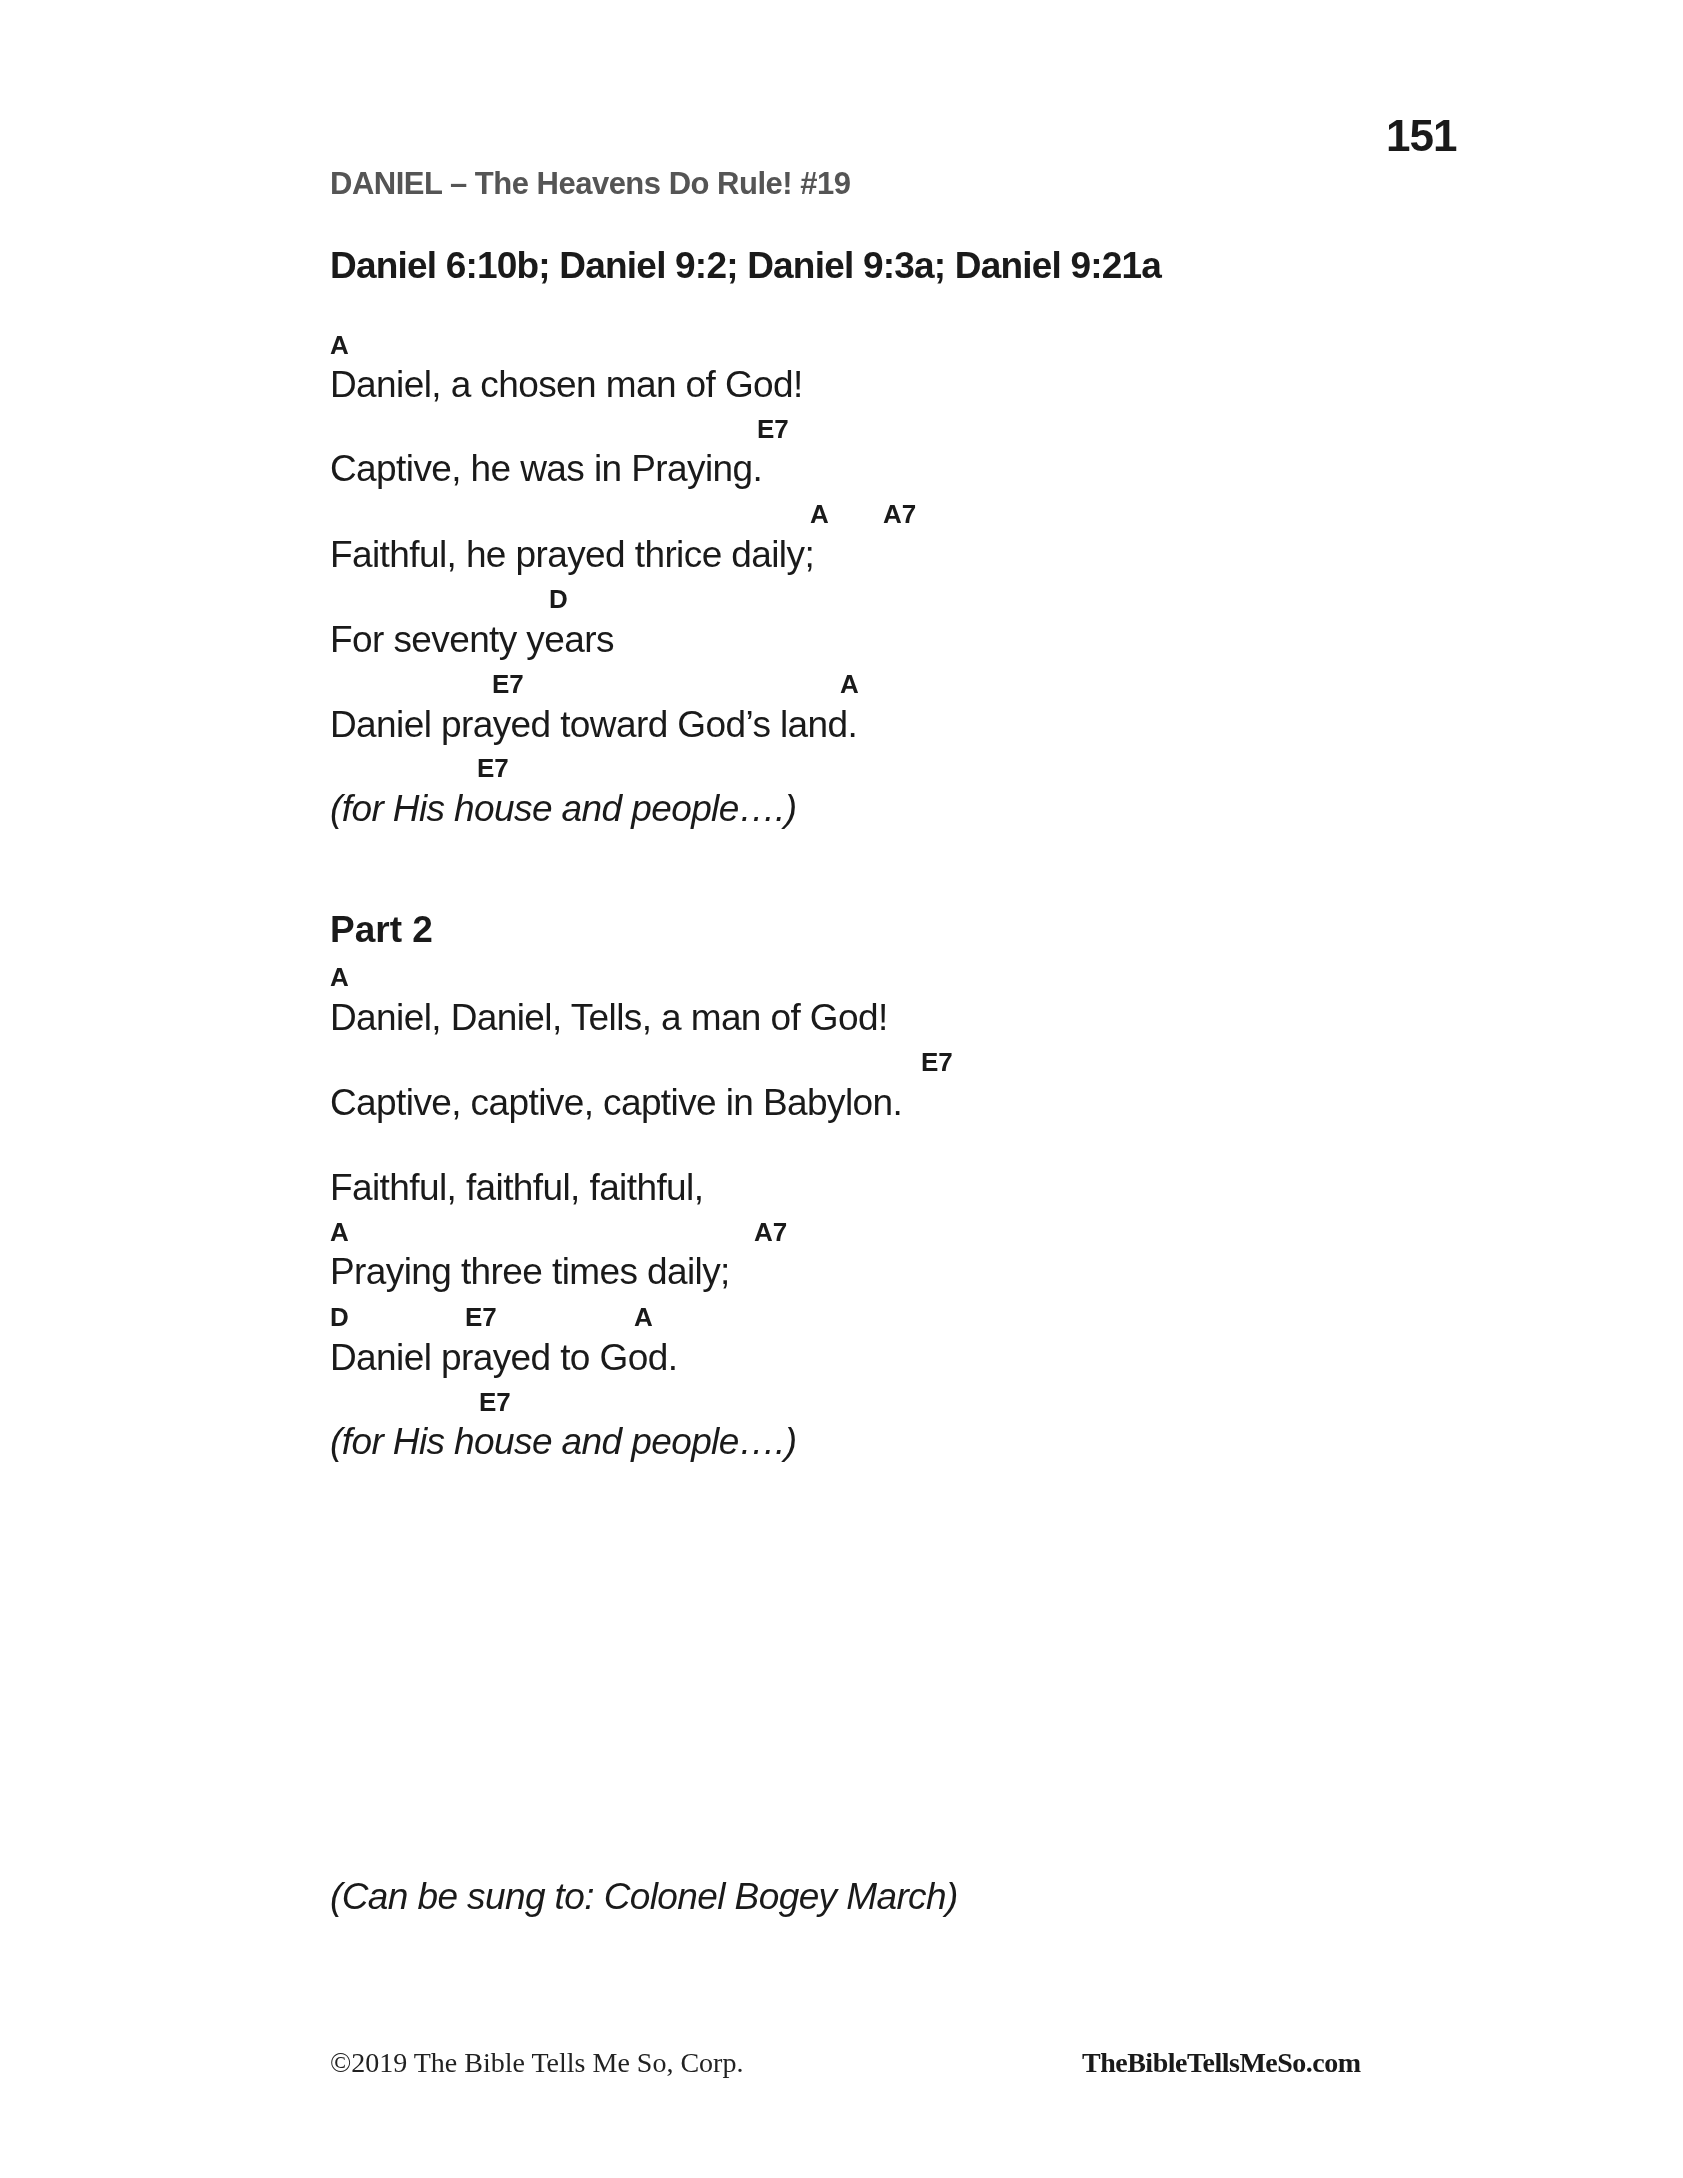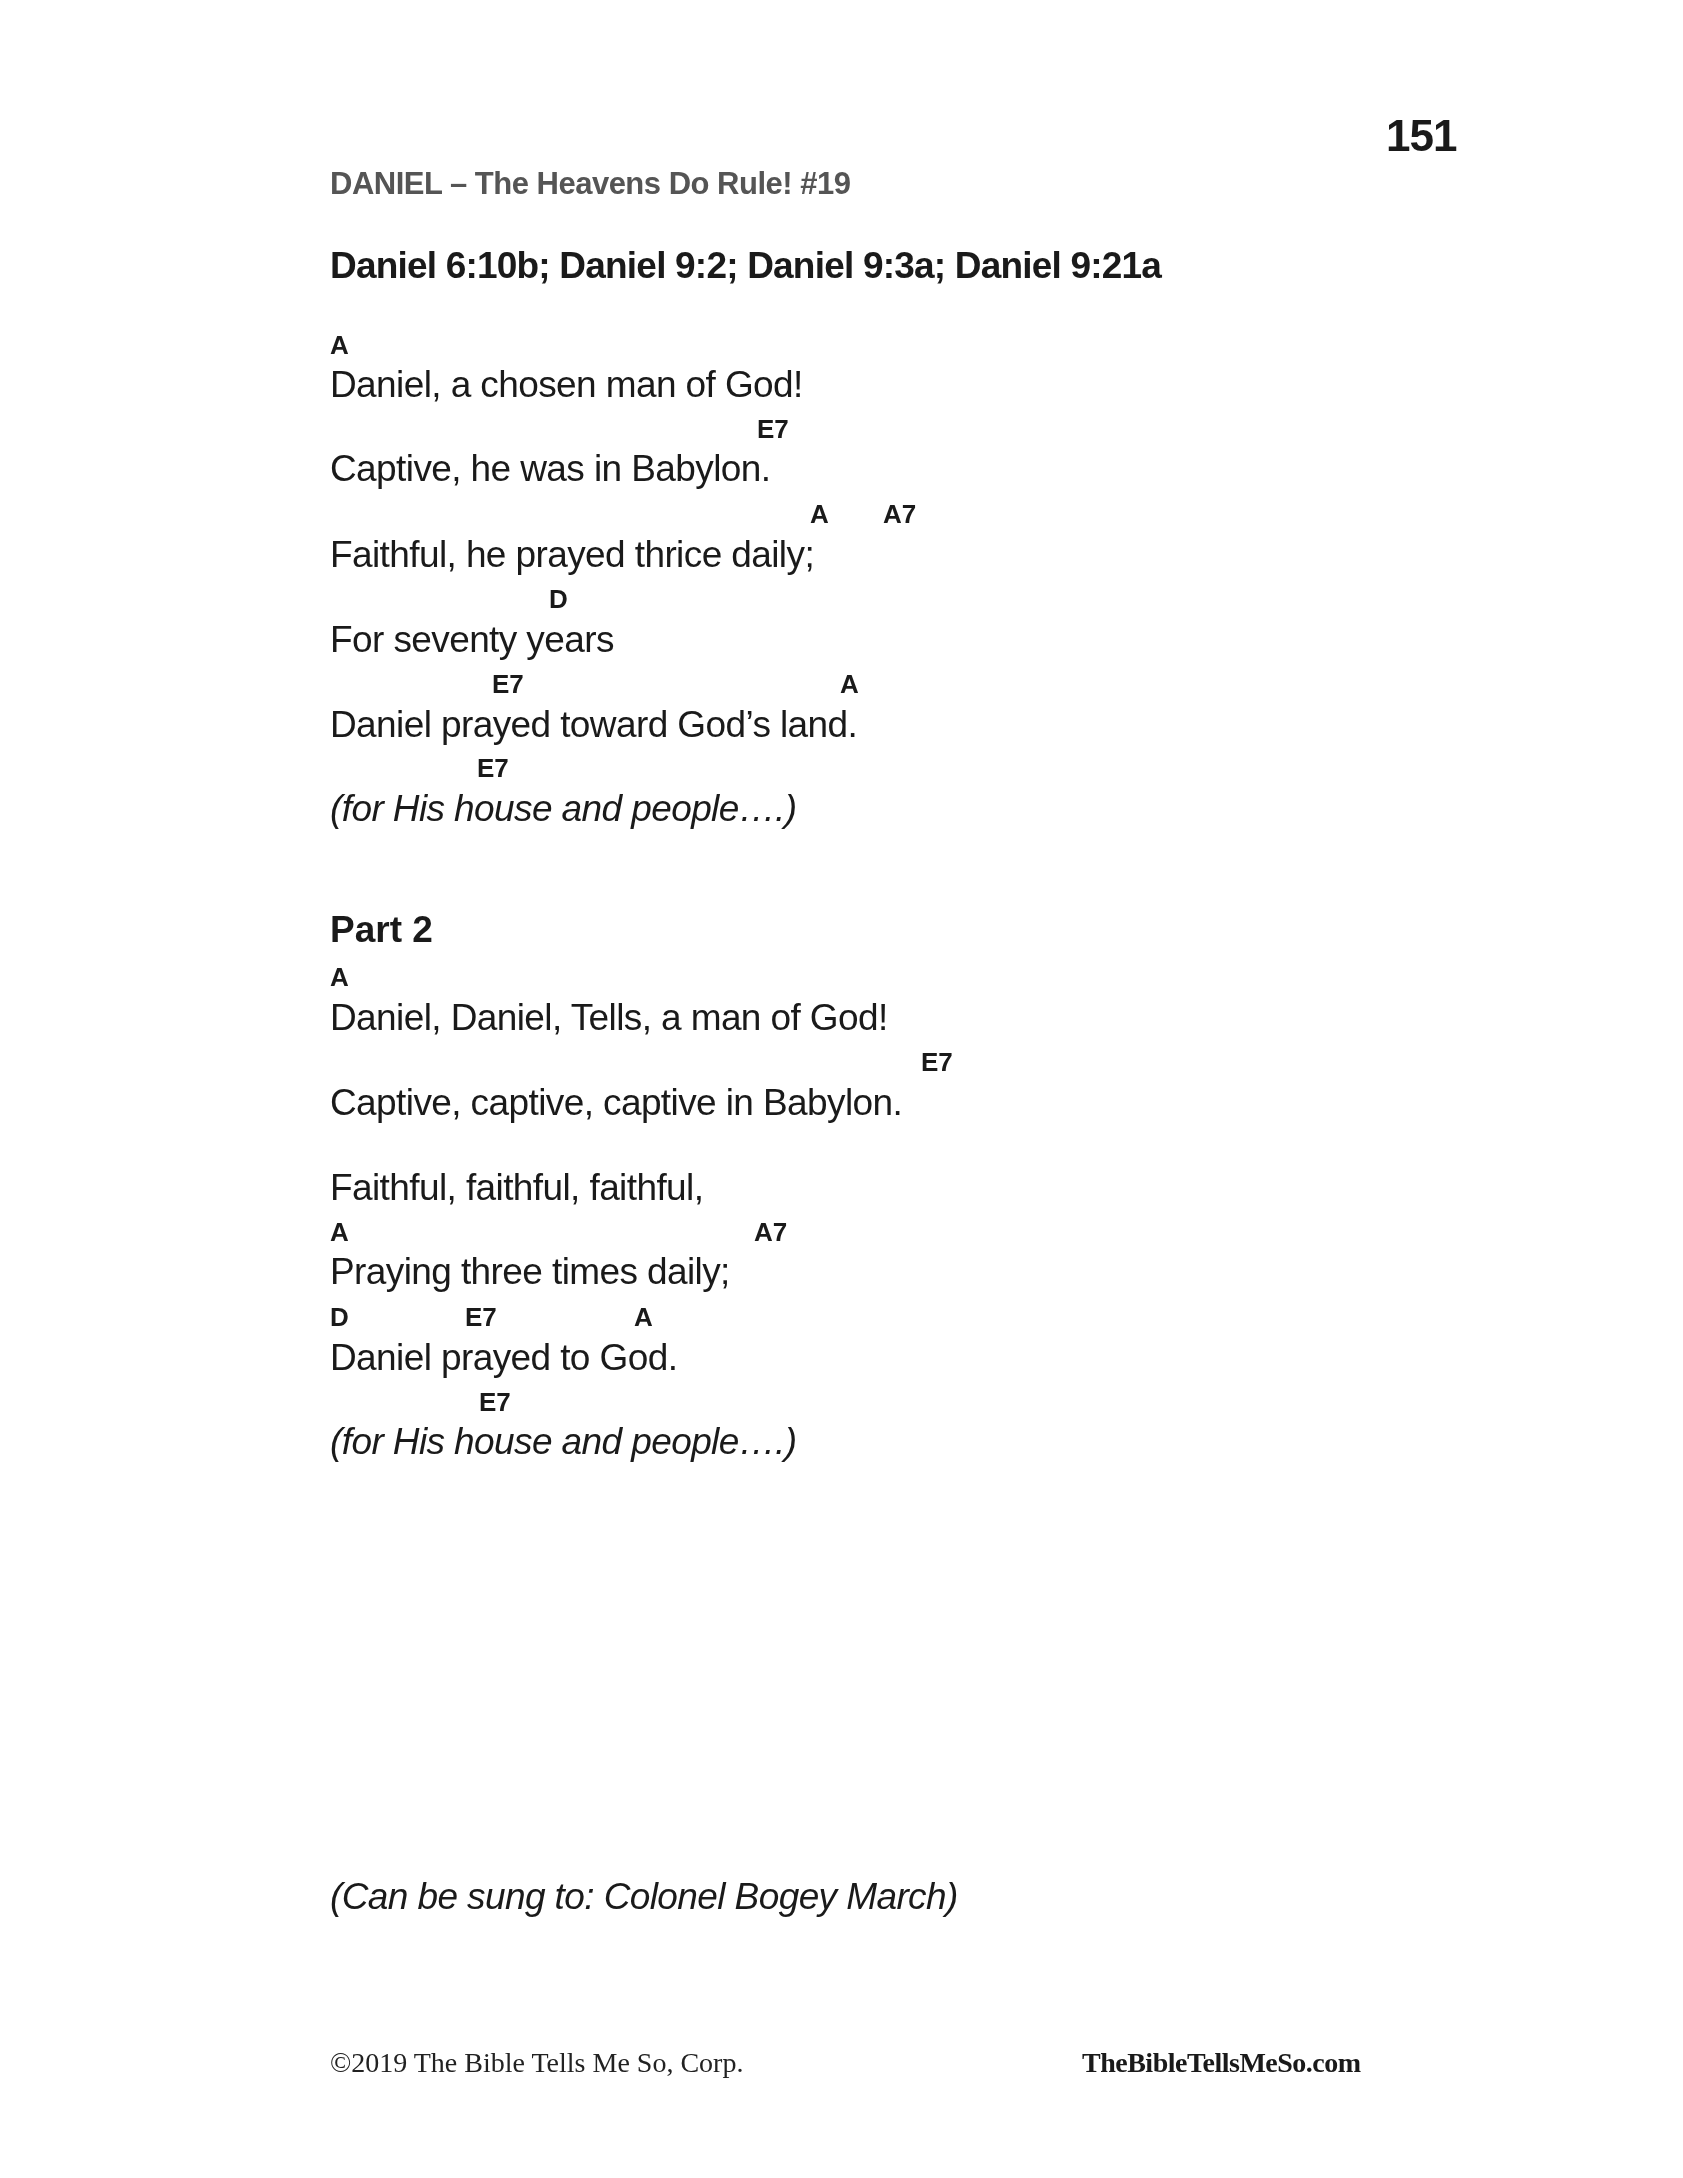--- a/index.html
+++ b/index.html
@@ -19,21 +19,21 @@
 <body>
 
 <div class="abs page-number">151</div>
 <div class="abs subtitle">DANIEL – The Heavens Do Rule! #19</div>
 <div class="abs refs">Daniel 6:10b; Daniel 9:2; Daniel 9:3a; Daniel 9:21a</div>
 
 <div id="part1">
     <div class="abs chord" style="left: 330px; top: 330px;">A</div>
     <div class="abs lyric" style="left: 330px; top: 364px;">Daniel, a chosen man of God!</div>
     <div class="abs chord" style="left: 757px; top: 414px;">E7</div>
-    <div class="abs lyric" style="left: 330px; top: 448px;">Captive, he was in Babylon.</div>
+    <div class="abs lyric" style="left: 330px; top: 448px;">Captive, he was in Praying.</div>
     <div class="abs chord" style="left: 810px; top: 499px;">A</div>
     <div class="abs chord" style="left: 883px; top: 499px;">A7</div>
     <div class="abs lyric" style="left: 330px; top: 534px;">Faithful, he prayed thrice daily;</div>
     <div class="abs chord" style="left: 549px; top: 584px;">D</div>
     <div class="abs lyric" style="left: 330px; top: 619px;">For seventy years</div>
     <div class="abs chord" style="left: 492px; top: 669px;">E7</div>
     <div class="abs chord" style="left: 840px; top: 669px;">A</div>
     <div class="abs lyric" style="left: 330px; top: 704px;">Daniel prayed toward God’s land.</div>
     <div class="abs chord" style="left: 477px; top: 753px;">E7</div>
     <div class="abs lyric italic" style="left: 330px; top: 788px;">(for His house and people….)</div>

